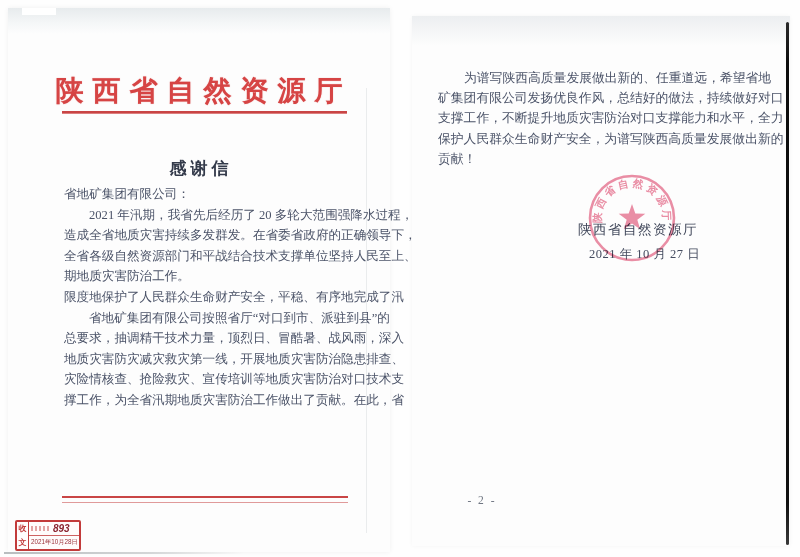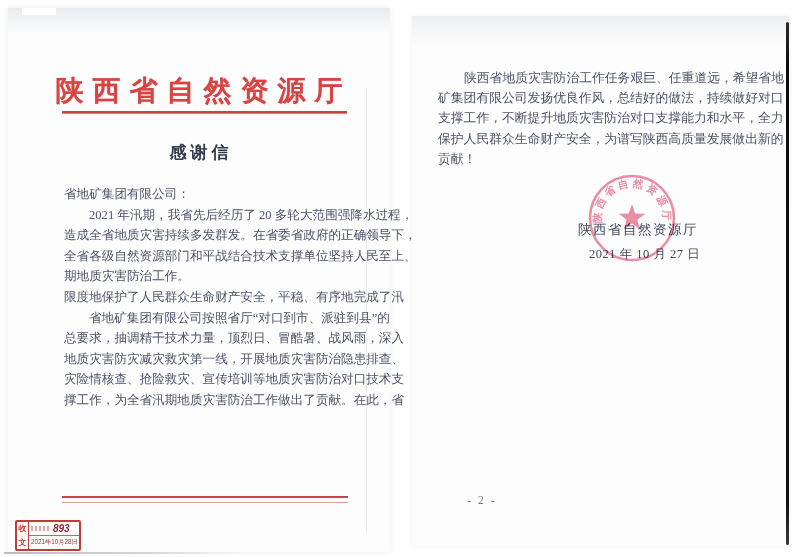--- a/index.html
+++ b/index.html
@@ -44,21 +44,21 @@
     color:var(--header-red,#d64444);
     letter-spacing:9px;text-indent:9px;
     text-shadow:0 0 1px rgba(214,68,68,0.5);
     white-space:nowrap;
   }
   .header-rule{
     position:absolute;left:54px;top:103px;width:285px;height:3px;
     background:linear-gradient(to bottom,var(--rule-red,#cf4848) 60%,#eaa7a7);
   }
   .letter-title{
-    margin:0;position:absolute;left:0;top:133px;width:100%;
+    margin:0;position:absolute;left:0;top:149px;width:100%;
     text-align:center;font-size:17px;font-weight:bold;color:#333a4a;
     letter-spacing:4px;text-indent:4px;
   }
   
   .body{position:absolute;color:var(--ink,#4b5368);}
   .body1{left:56px;top:176px;width:284px;font-size:12.6px;}
   .body1 .line{height:20.6px;line-height:20.6px;}
   .body2{left:26px;top:52px;width:304px;font-size:12.8px;}
   .body2 .line{height:20.2px;line-height:20.2px;}
   .line{
@@ -156,21 +156,21 @@
           <span class="rs-faint"></span>
           <span class="rs-hand">893</span>
         </div>
         <div class="rs-row rs-date">2021年10月28日</div>
       </div>
     </div>
   </div>
 
   <div class="page page-right">
     <div class="body body2">
-      <div class="line indent">陕西省地质灾害防治工作任务艰巨、任重道远，希望省地</div>
+      <div class="line indent">为谱写陕西高质量发展做出新的、任重道远，希望省地</div>
       <div class="line">矿集团有限公司发扬优良作风，总结好的做法，持续做好对口</div>
       <div class="line">支撑工作，不断提升地质灾害防治对口支撑能力和水平，全力</div>
       <div class="line">保护人民群众生命财产安全，为谱写陕西高质量发展做出新的</div>
       <div class="line align-left">贡献！</div>
     </div>
 
     <div class="signature">陕西省自然资源厅</div>
     <div class="sign-date">2021 年 10 月 27 日</div>
 
     <svg class="seal" viewBox="0 0 96 96" aria-hidden="true">

